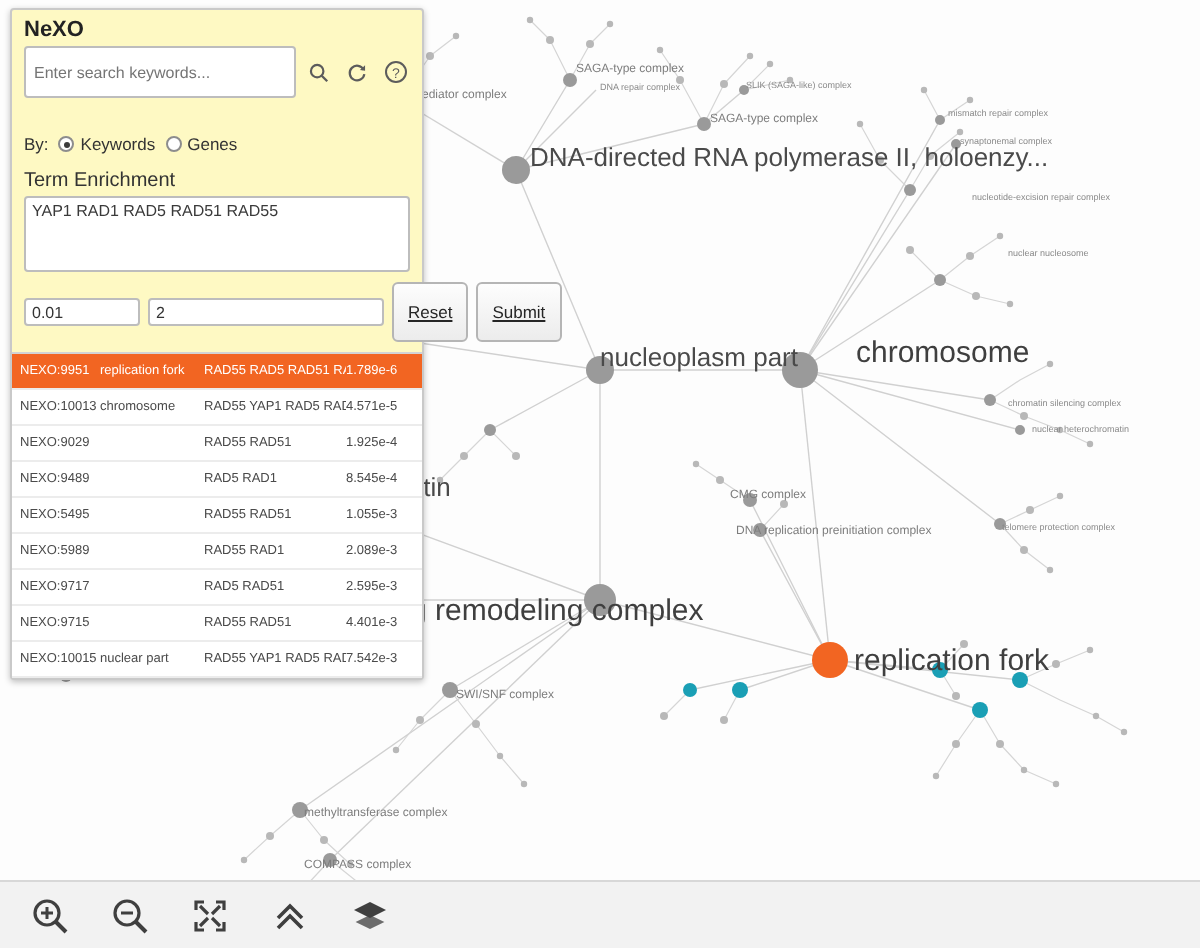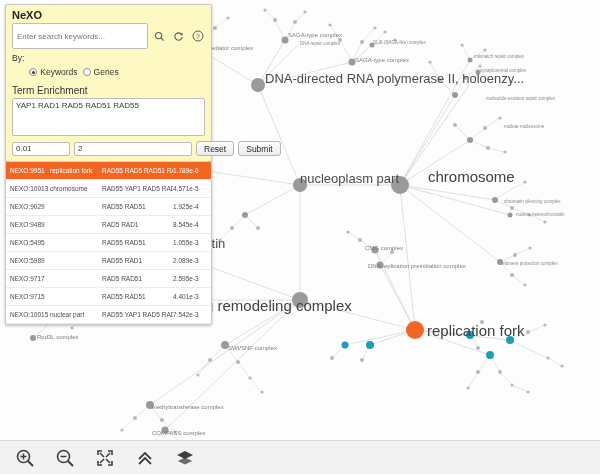--- a/index.html
+++ b/index.html
@@ -84,21 +84,21 @@
     width: 15px;
     height: 15px;
     display: flex;
     align-items: center;
     justify-content: center;
     color: #6f6f6f;
     cursor: pointer;
   }
   .radio-row {
     display: flex;
-    align-items: flex-start;
+    align-items: flex-end;
     gap: 5px;
     padding: 0 6px 5px 6px;
     font-size: 8.5px;
     color: #333;
   }
   .radio-item { display: flex; align-items: center; gap: 3px; cursor: pointer; margin-top: 14px; }
   .radio {
     width: 8px; height: 8px;
     border: 1px solid #8d8d8d;
     border-radius: 50%;
@@ -144,31 +144,32 @@
     font-size: 8px;
     padding: 1px 3px;
     box-sizing: border-box;
     background: #fff;
     color: #333;
     font-family: "Liberation Sans", sans-serif;
   }
   .small-input.w1 { width: 58px; }
   .small-input.w2 { flex: 1; }
   .btn {
-    height: 15px;
+    height: 30px;
     padding: 0 7px;
     border: 1px solid #b5b5b5;
     border-radius: 3px;
     background: linear-gradient(#fdfdfd,#ececec);
     font-size: 8.5px;
     color: #262626;
     cursor: pointer;
     display: flex;
     align-items: center;
     font-family: "Liberation Sans", sans-serif;
+    text-decoration: underline;
   }
   
   #results {
     border-top: 1px solid #d3d3d3;
     background: #fff;
   }
   .res-row {
     display: flex;
     align-items: center;
     height: 18px;

